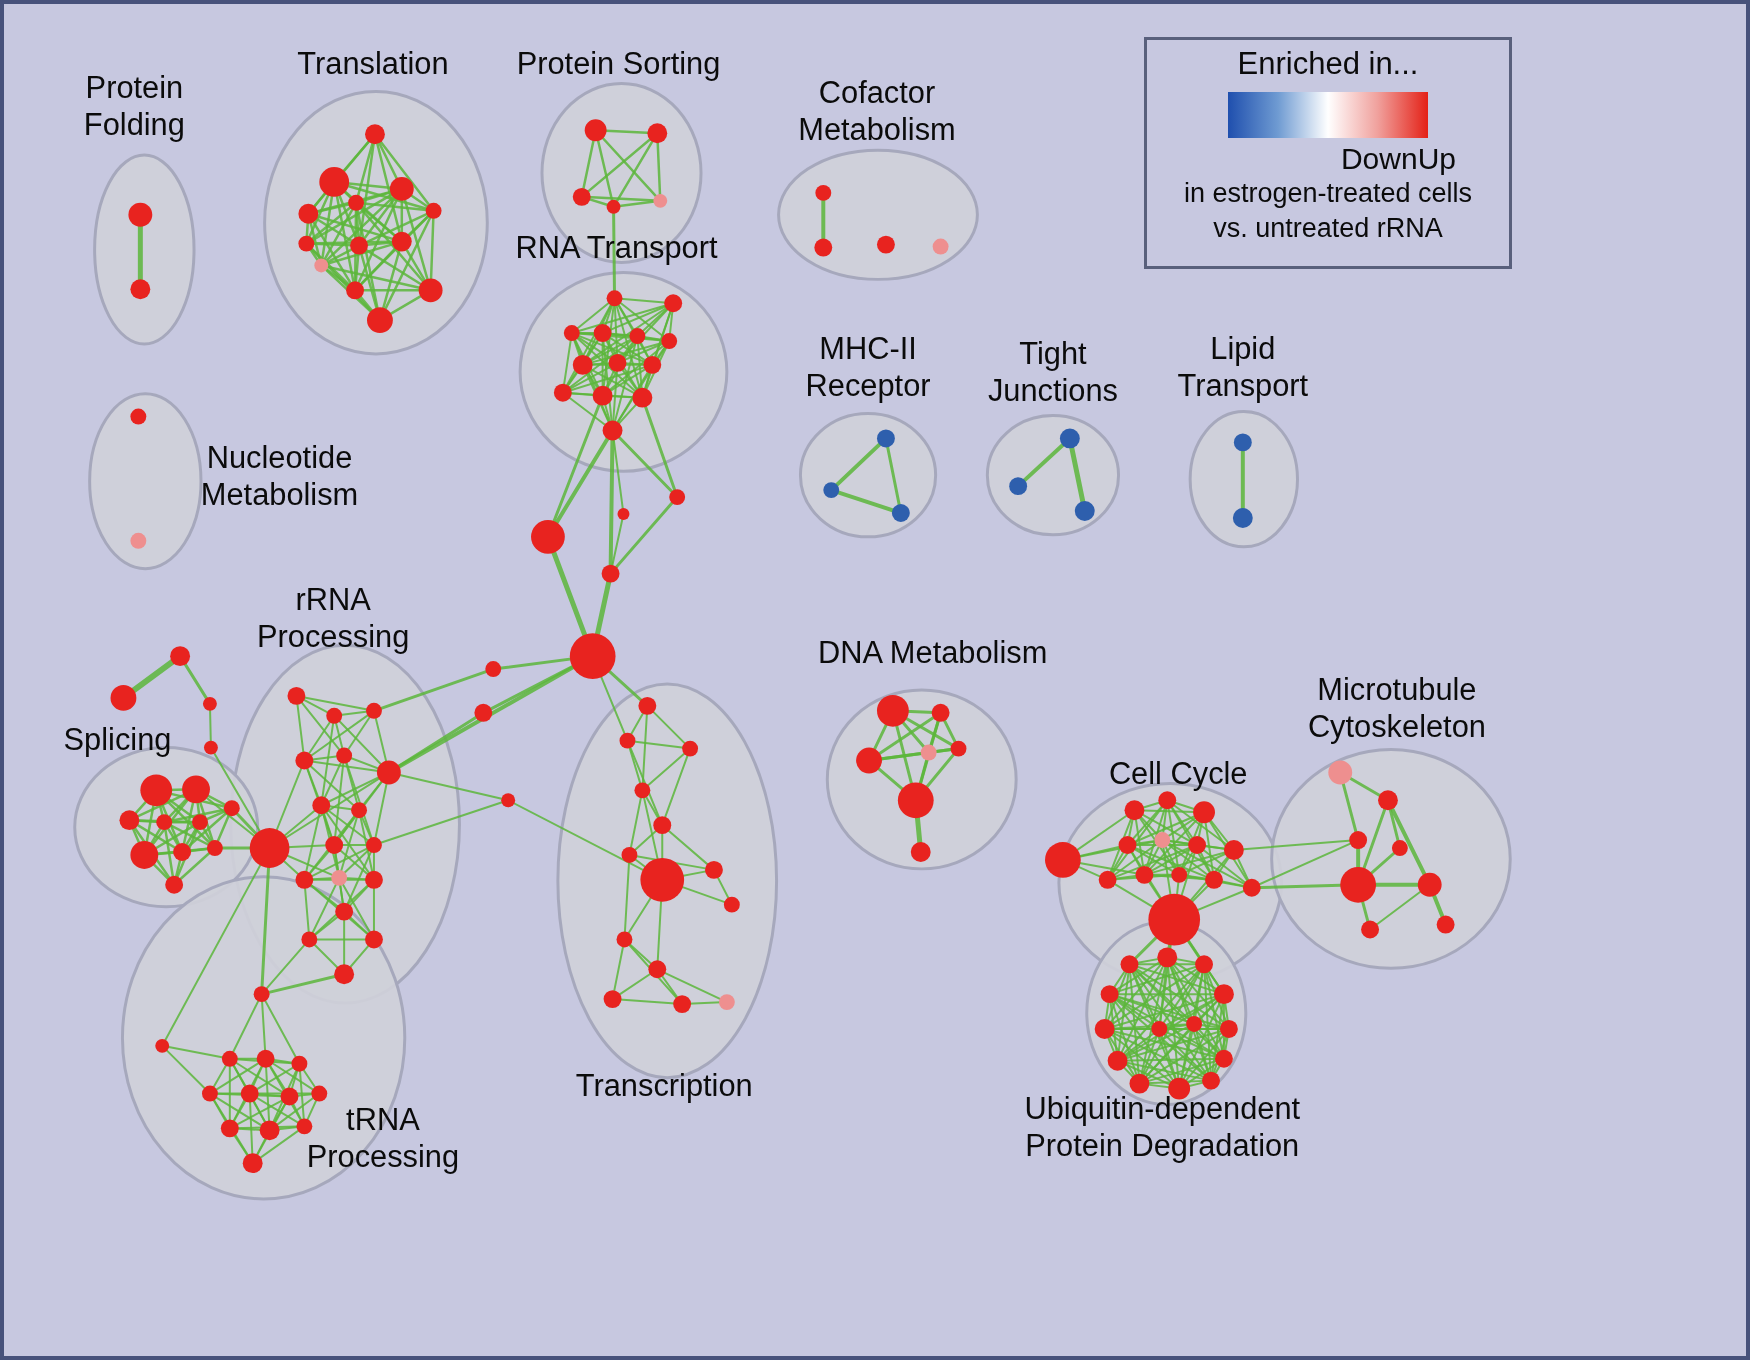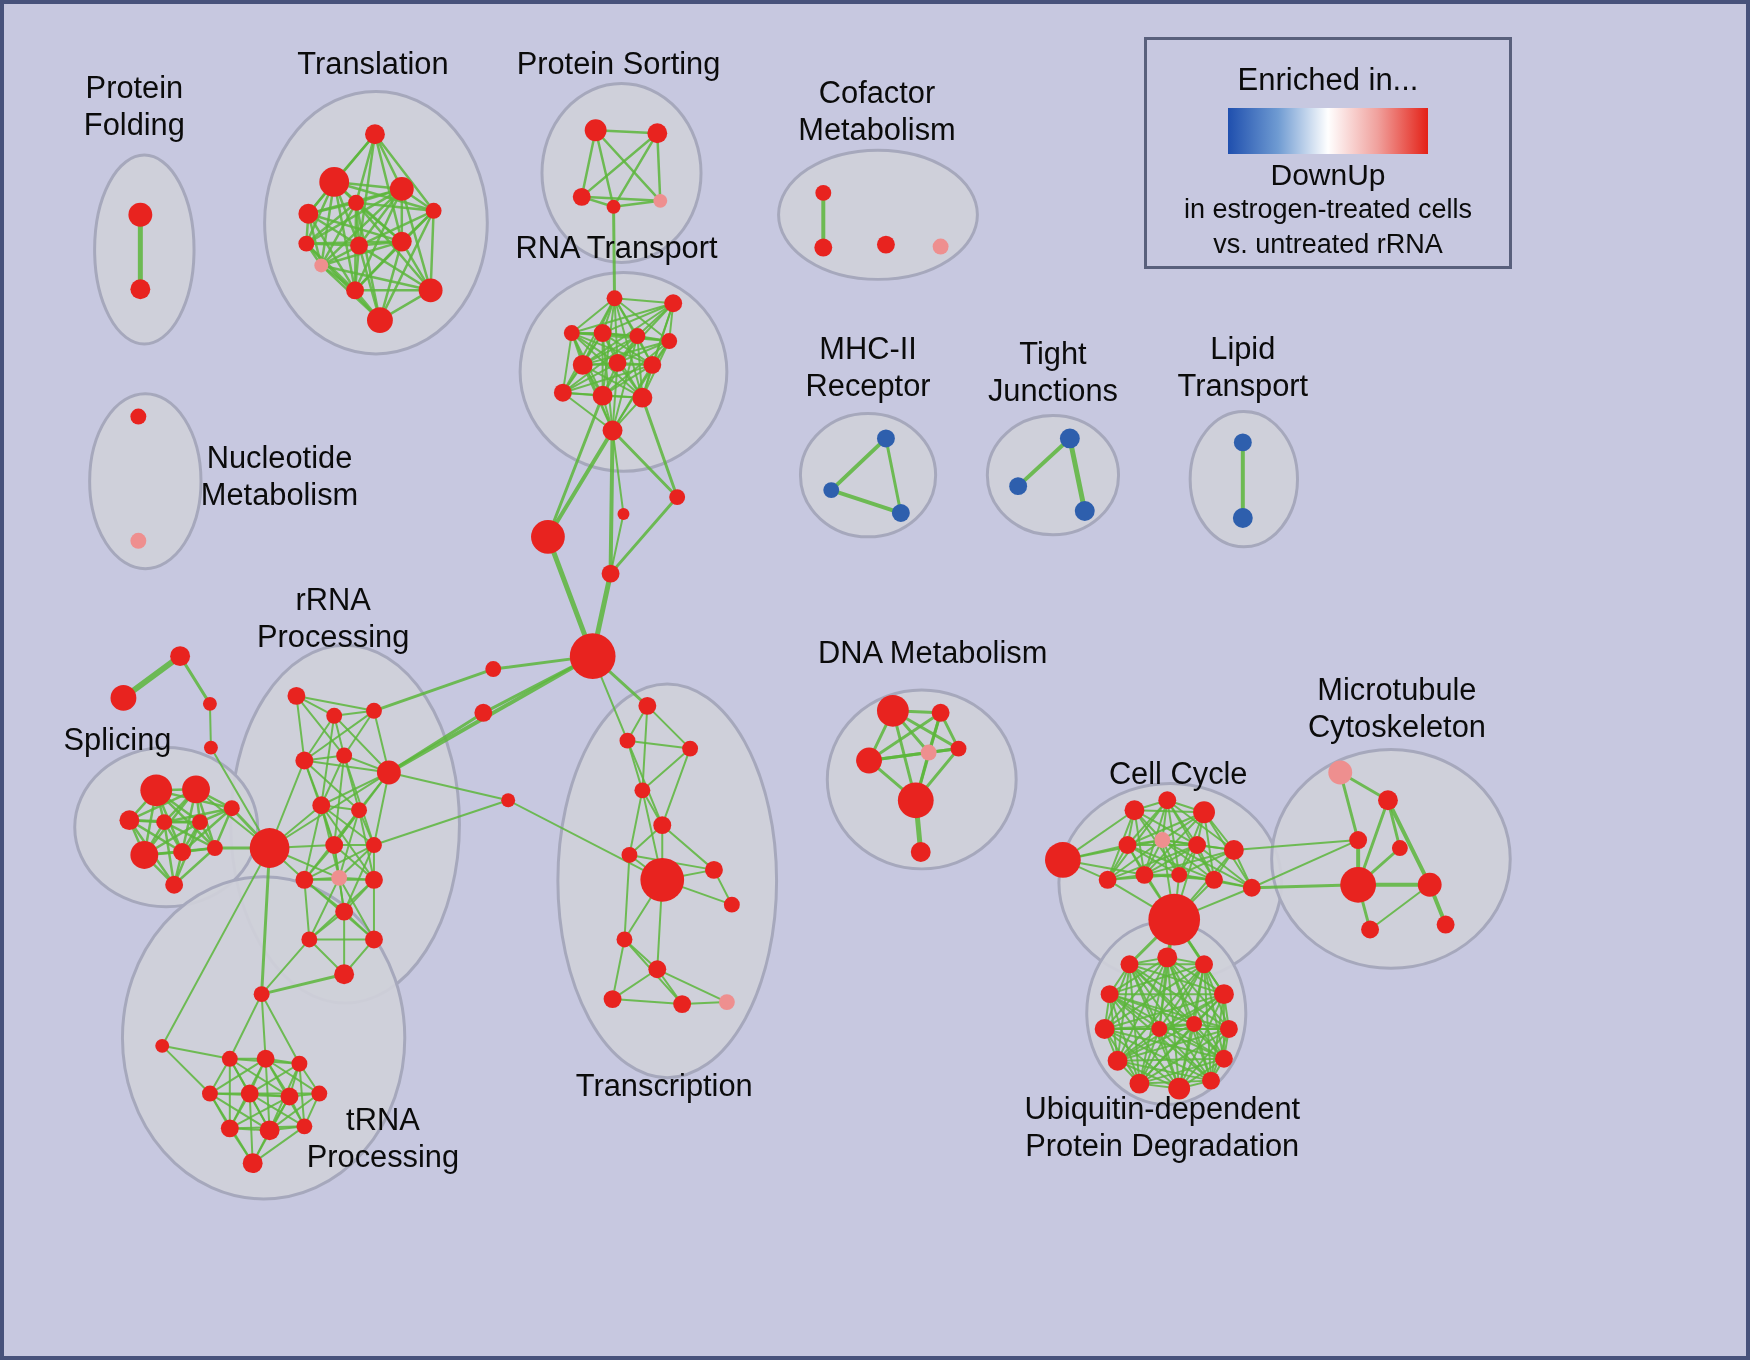--- a/index.html
+++ b/index.html
@@ -16,32 +16,32 @@
     font-size:31px;
     fill:#0b0b0b;
   }
   .legend{
     position:absolute;
     left:1140px;top:33px;
     width:368px;height:232px;
     box-sizing:border-box;
     border:3px solid #59607c;
     text-align:center;
-    padding-top:22px;
+    padding-top:6px;
   }
   .legend-title{font-size:31px;color:#0b0b0b;}
   .legend-gradient{
     width:200px;height:46px;
     margin:10px auto 4px auto;
   }
   .legend-scale{
     width:256px;
     margin:0 auto;
     display:flex;
-    justify-content:center;
+    justify-content:flex-end;
     font-size:30px;color:#0b0b0b;
   }
   .legend-desc{font-size:27px;line-height:35px;color:#0b0b0b;}
 </style>
 </head>
 <body>
 
 <div class="figure" style="background: rgb(199, 200, 224); border-color: rgb(71, 82, 123);">
   <svg id="network-svg" viewBox="0 0 1750 1360">
       <g>

